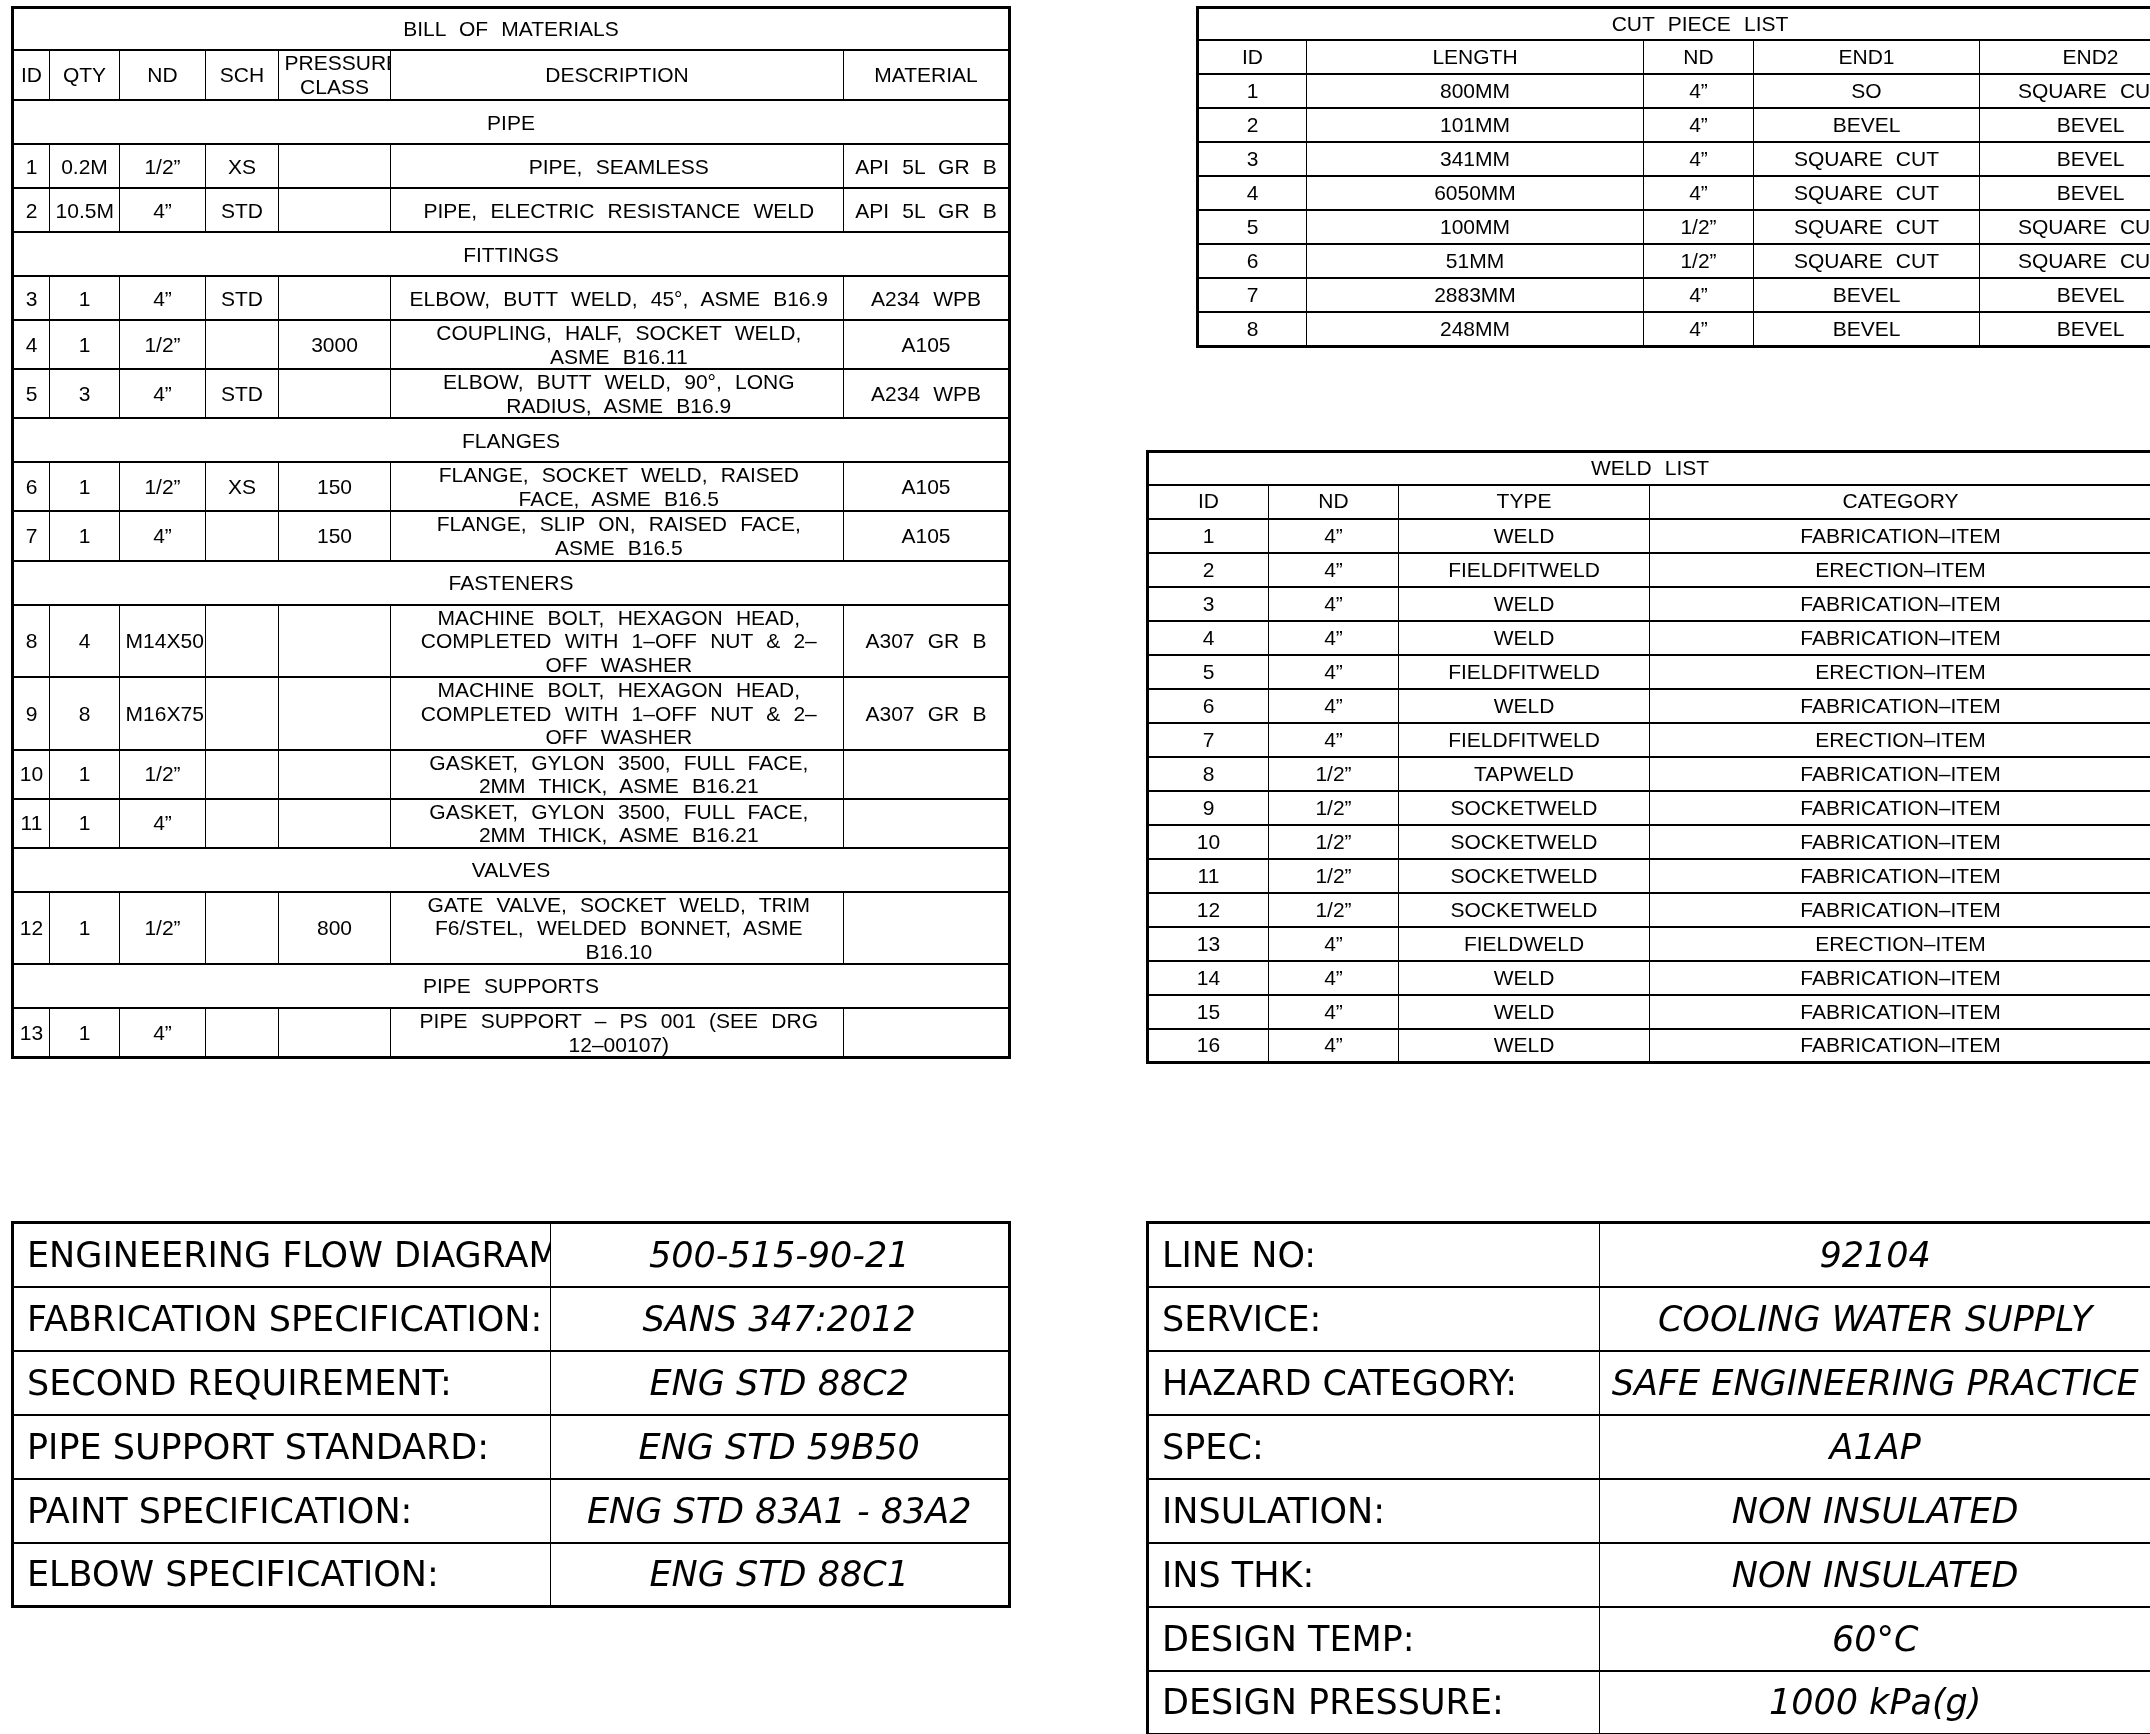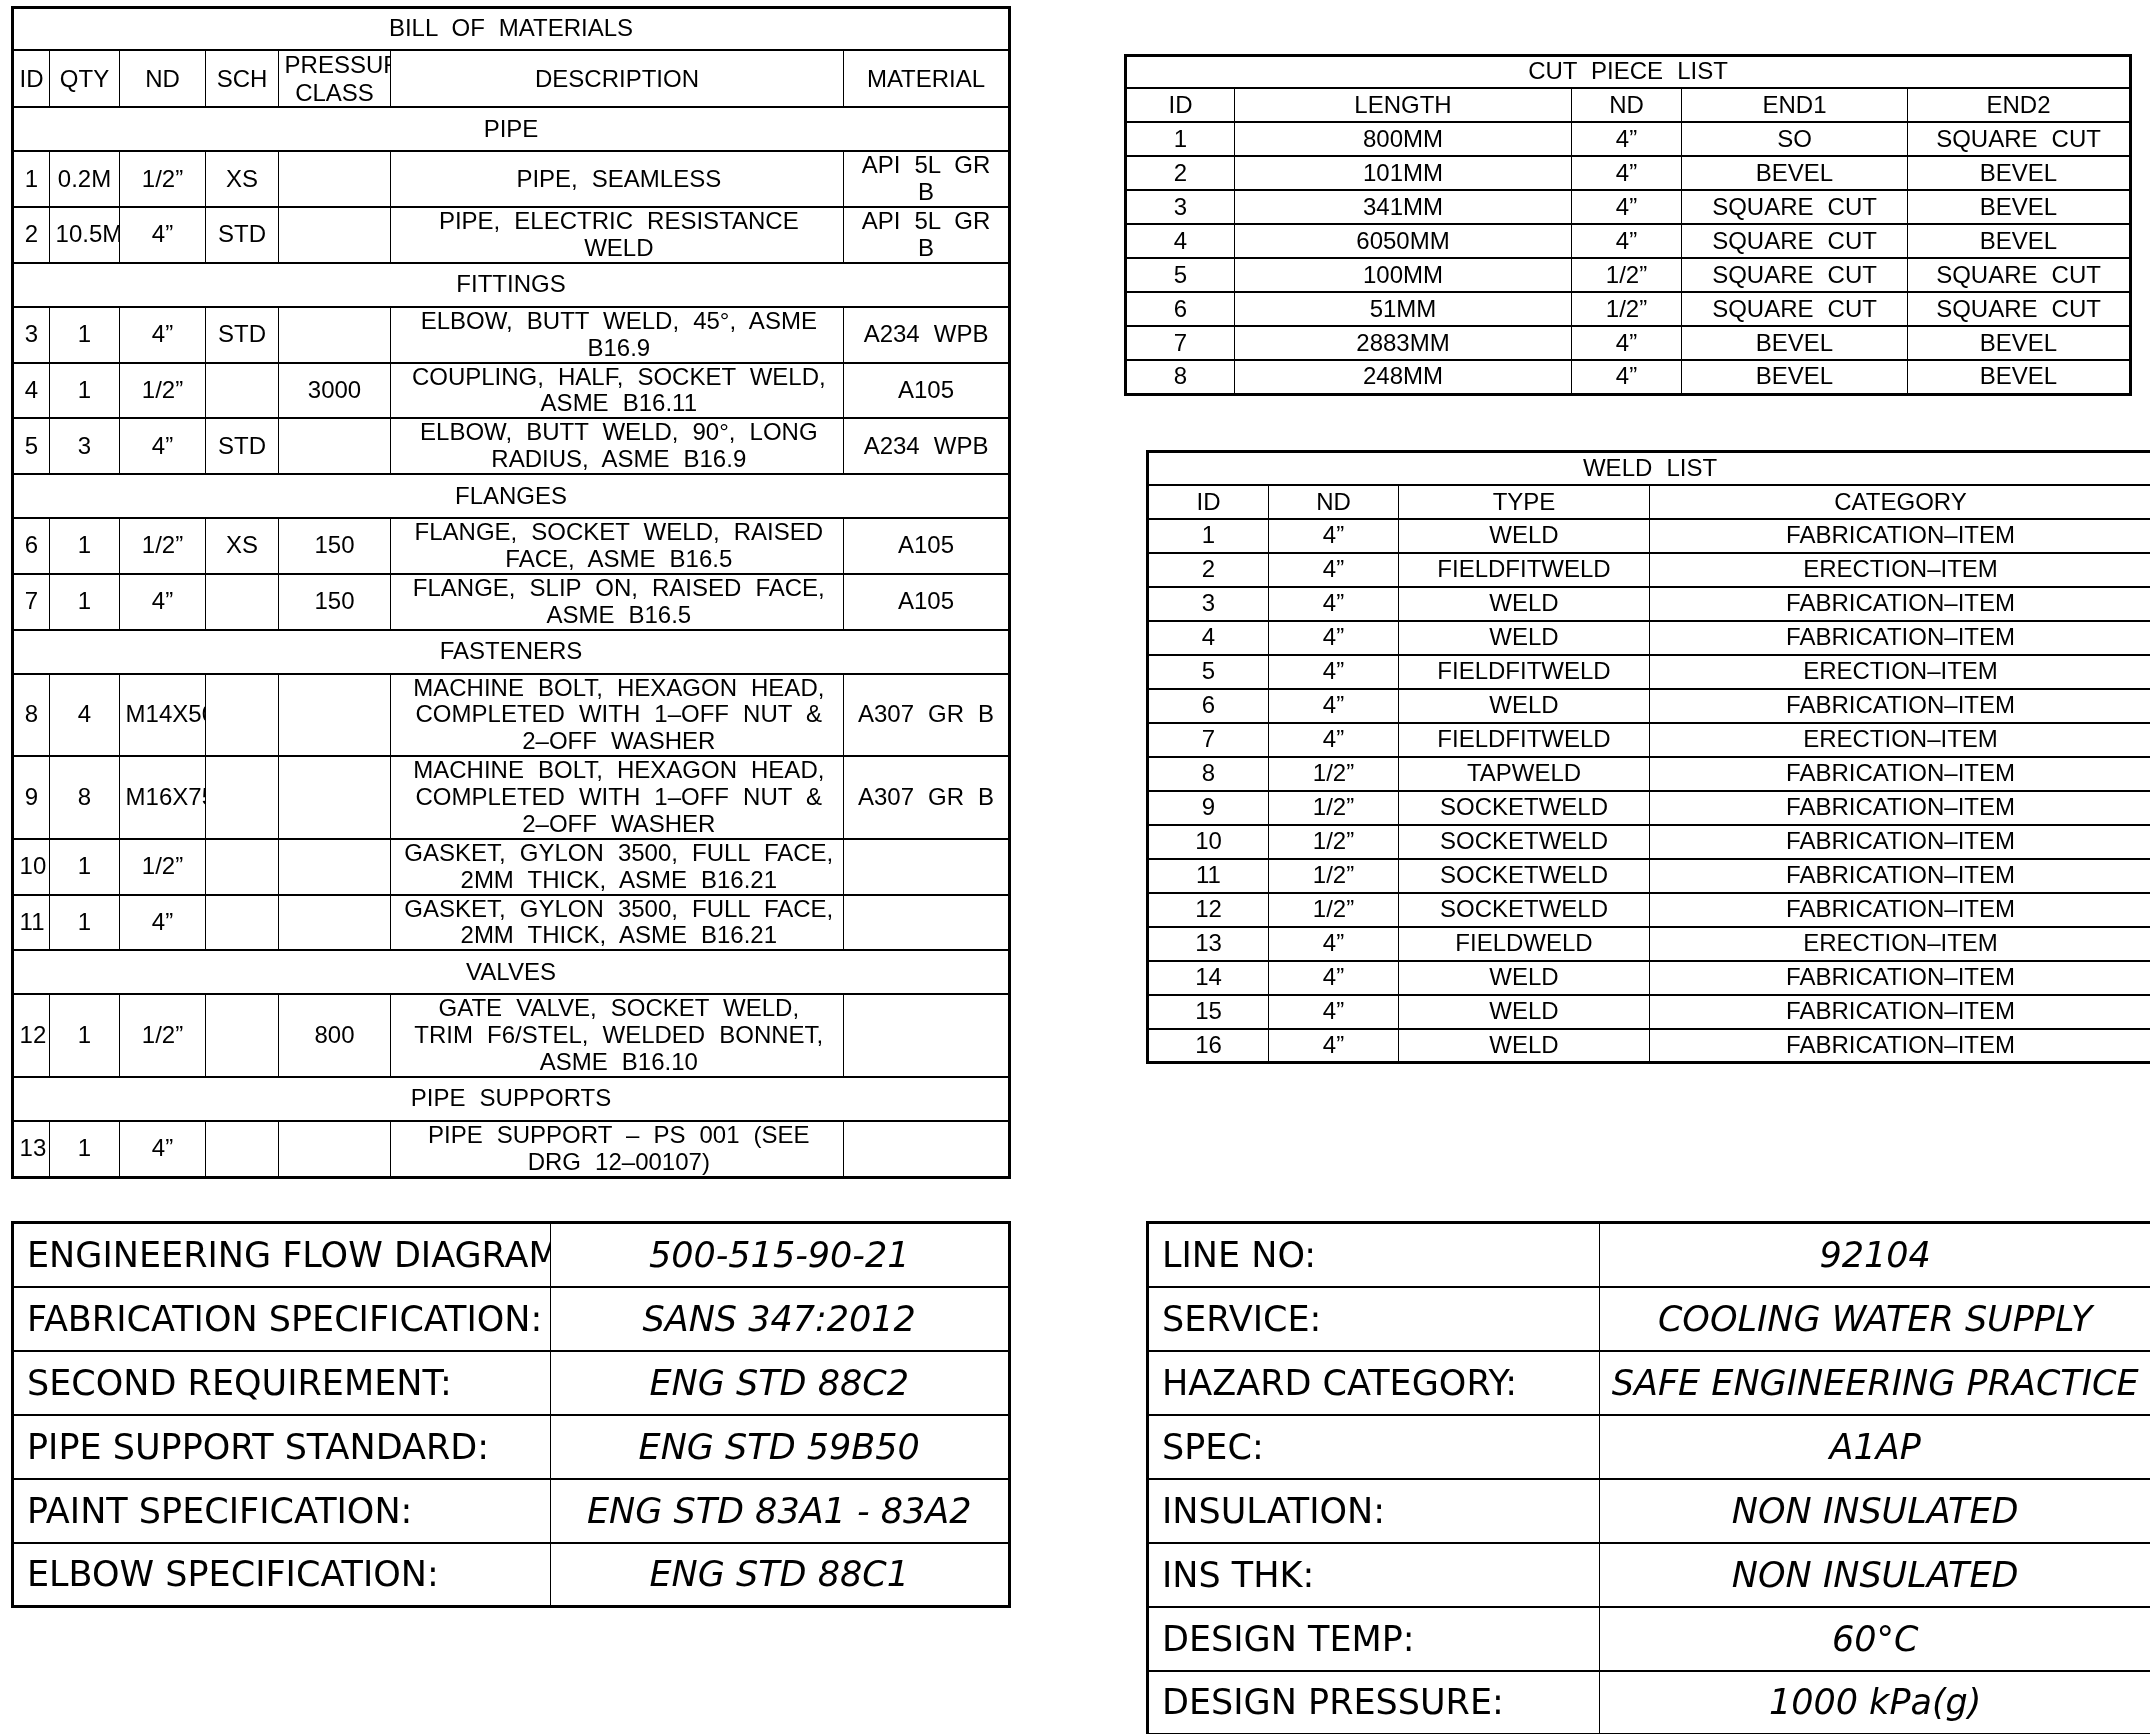--- a/index.html
+++ b/index.html
@@ -24,21 +24,21 @@
     border-right: 1.4px solid #000;
     border-top: 2.8px solid #000;
     border-bottom: 2.8px solid #000;
     text-align: center;
     vertical-align: middle;
     font-weight: normal;
     padding: 0 5.6px;
     overflow: hidden;
   }
   
-  .cad { font-size: 24px; letter-spacing: 0px; word-spacing: 7.4px; line-height: 1.12; }
+  .cad { font-size: 21px; letter-spacing: 0px; word-spacing: 7.4px; line-height: 1.12; }
   .cad tr.title td { border-left: none; border-right: none; }
   .cad td.section { }
   .cad td.left { text-align: center; padding-left: 12px; padding-right: 8.4px; }
   .bom tr { height: 44px; }
   .bom tr.title { height: 43px; }
   .cpl tr { height: 34px; }
   .cpl tr.title { height: 33px; }
   .wl tr { height: 34px; }
   .wl tr.title { height: 33px; }
   
@@ -212,21 +212,21 @@
           <td>4”</td>
           <td></td>
           <td></td>
           <td class="left">PIPE SUPPORT – PS 001 (SEE DRG 12–00107)</td>
           <td></td>
         </tr>
       </tbody>
   </table>
 </div>
 
-<div class="tbl" style="left:1124px; top:5.6px; width:903px;margin-top:48px;">
+<div class="tbl" style="left:1196px; top:5.6px; width:903px;">
   <table class="cad cpl">
     <colgroup>
       <col style="width:109px">
         <col style="width:337px">
         <col style="width:110px">
       <col style="width:226px">
         <col style="width:223px">
     </colgroup>
     <tbody>
         <tr class="title">

